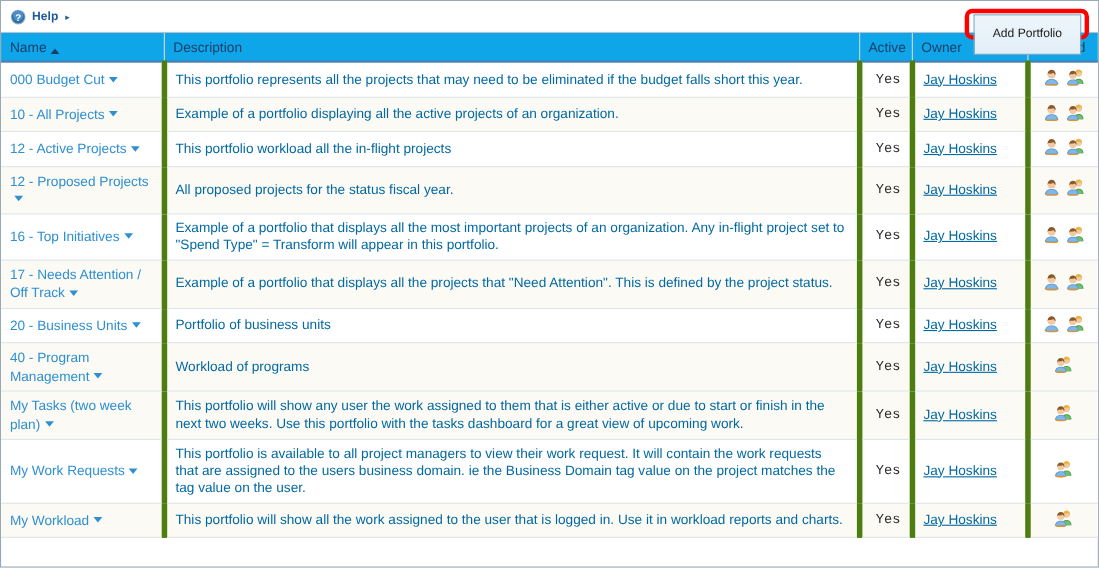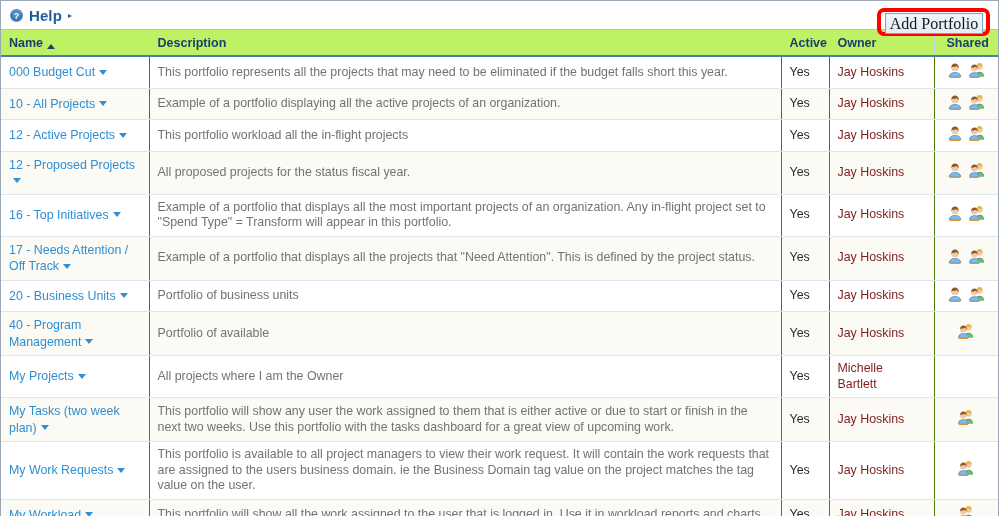--- a/index.html
+++ b/index.html
@@ -44,21 +44,21 @@
     cursor: pointer;
   }
   .help-icon {
     width: 15px;
     height: 15px;
     display: block;
   }
   .help-label {
     color: #1f5c99;
     font-weight: bold;
-    font-size: 15px;
+    font-size: 11px;
     letter-spacing: 0.1px;
   }
   .help-caret {
     color: #1f5c99;
     font-size: 8px;
     line-height: 1;
     margin-left: 1px;
     margin-top: 1px;
   }
 
@@ -73,27 +73,27 @@
     border-radius: 7px;
     box-sizing: border-box;
     pointer-events: none;
     z-index: 5;
   }
   .add-portfolio-btn {
     position: absolute;
     left: 884px;
     top: 12px;
     width: 98px;
-    height: 21px;
+    height: 37px;
     box-sizing: border-box;
     border: 1px solid #7aa8c4;
     background: linear-gradient(to bottom, #eef6fb 0%, #e2eef7 100%);
     color: #1a1a1a;
-    font-size: 16px;
-    font-family: Liberation Serif, serif;
+    font-size: 11px;
+    font-family: Liberation Sans, sans-serif;
     line-height: 17px;
     text-align: center;
     cursor: pointer;
     padding: 0;
     z-index: 6;
     white-space: nowrap;
   }
 
   
   table.grid {
@@ -106,23 +106,23 @@
   table.grid col.c-desc      { width: 632px; }
   table.grid col.c-active    { width: 48px;  }
   table.grid col.c-owner     { width: 105px; }
   table.grid col.c-shared    { width: 64px;  }
 
   table.grid thead th {
     height: 26px;
     box-sizing: border-box;
     border-bottom: 2px solid #4a7fb5;
     border-right: 1px solid #c8d2db;
-    background: #bef264;
+    background: #0ea5e9;
     color: #1b3f6b;
-    font-weight: bold;
+    font-weight: normal;
     font-size: 12.5px;
     text-align: left;
     padding: 0 0 0 8px;
     vertical-align: middle;
     white-space: nowrap;
     cursor: pointer;
   }
   table.grid thead th.last { border-right: none; }
   table.grid thead th.ctr  { text-align: left; padding-left: 12px; }
 
@@ -132,41 +132,41 @@
     border-left: 4px solid transparent;
     border-right: 4px solid transparent;
     border-bottom: 5px solid #1b3f6b;
     margin-left: 4px;
     margin-bottom: 1px;
     vertical-align: bottom;
   }
 
   table.grid tbody td {
     border-bottom: 1px solid #dfe5ea;
-    border-right: 1px solid #4d7c0f;
+    border-right: 5px solid #4d7c0f;
     padding: 5px 8px;
     vertical-align: middle;
     font-size: 12.4px;
     color: #2c2c2c;
     line-height: 15.5px;
   }
   table.grid tbody td.last { border-right: none; }
   table.grid tbody tr.alt td { background: #fbfaf5; }
-  table.grid tbody tr td.c-desc-cell { color: #737373; margin-left: 14px; }
-
-  td.c-active-cell { text-align: left; padding-left: 8px; color: #2c2c2c; }
+  table.grid tbody tr td.c-desc-cell { color: #0369a1; margin-left: 14px; }
+
+  td.c-active-cell { text-align: right; padding-left: 8px; color: #2c2c2c; font-family: Liberation Mono, monospace; }
   td.c-shared-cell { text-align: center; padding-left: 0; padding-right: 0; }
 
   .name-link, .owner-link {
     color: #2e8fd1;
     text-decoration: none;
     cursor: pointer;
   }
   .name-link { line-height: 16px; }
-  .owner-link { color: #7f1d1d; }
+  .owner-link { color: #0369a1; text-decoration: underline; }
 
   .name-caret {
     display: inline-block;
     width: 0; height: 0;
     border-left: 4.5px solid transparent;
     border-right: 4.5px solid transparent;
     border-top: 5px solid #2e8fd1;
     margin-left: 4px;
     vertical-align: middle;
     margin-bottom: 1px;
@@ -429,45 +429,38 @@
                   <path d="M1.2 14.6c0-2.9 2.3-4.3 5.2-4.3s5.2 1.4 5.2 4.3z" fill="#5b9bd5"></path>
                   <path d="M2.1 14.6c0-2.4 1.9-3.6 4.3-3.6s4.3 1.2 4.3 3.6z" fill="#7fb8e8"></path>
                   <circle cx="6.4" cy="6.3" r="3.3" fill="#f2c9a0"></circle>
                   <path d="M3.1 5.9c0-2.2 1.5-3.5 3.3-3.5s3.3 1.3 3.3 3.5c0 .4-.2.7-.4.5-.5-.4-.9-1.4-1.3-1.6-.8.7-2.7.9-4.1.7-.3.6-.4 1.1-.4 1.1z" fill="#8a5a2b"></path>
                 </svg>
               </span>
             </span></td>
         </tr>
         <tr class="alt">
           <td><a class="name-link">40 - Program Management</a><span class="name-caret"></span></td>
-          <td class="c-desc-cell">Portfolio of available</td>
-          <td class="c-active-cell">Yes</td>
-          <td><a class="owner-link">Jay Hoskins</a></td>
-          <td class="c-shared-cell last"><span class="shared-icons">
-              <span>
-                <svg width="18" height="16" viewBox="0 0 18 16" xmlns="http://www.w3.org/2000/svg">
-                  <circle cx="11.6" cy="4.6" r="3.1" fill="#f2c9a0"></circle>
-                  <path d="M8.6 4.3c0-2 1.3-3.2 3-3.2s3 1.2 3 3.2c0 .4-.2.6-.4.5-.5-.3-.8-1.2-1.2-1.5-.8.7-2.5.8-3.8.7-.3.6-.6.3-.6.3z" fill="#e8b544"></path>
-                  <path d="M7.2 14.4c0-3.2 2-4.7 4.4-4.7s4.4 1.5 4.4 4.7z" fill="#4f9d4f"></path>
-                  <path d="M8.0 14.4c0-2.6 1.6-3.9 3.6-3.9s3.6 1.3 3.6 3.9z" fill="#6fbf6f"></path>
-                  <ellipse cx="6.4" cy="14.4" rx="5.2" ry="2.2" fill="#e0922e"></ellipse>
-                  <path d="M1.2 14.6c0-2.9 2.3-4.3 5.2-4.3s5.2 1.4 5.2 4.3z" fill="#5b9bd5"></path>
-                  <path d="M2.1 14.6c0-2.4 1.9-3.6 4.3-3.6s4.3 1.2 4.3 3.6z" fill="#7fb8e8"></path>
-                  <circle cx="6.4" cy="6.3" r="3.3" fill="#f2c9a0"></circle>
-                  <path d="M3.1 5.9c0-2.2 1.5-3.5 3.3-3.5s3.3 1.3 3.3 3.5c0 .4-.2.7-.4.5-.5-.4-.9-1.4-1.3-1.6-.8.7-2.7.9-4.1.7-.3.6-.4 1.1-.4 1.1z" fill="#8a5a2b"></path>
-                </svg>
-              </span>
-            </span></td>
-        </tr>
-        <tr>
-          <td><a class="name-link">My Projects</a><span class="name-caret"></span></td>
-          <td class="c-desc-cell">All projects where I am the Owner</td>
-          <td class="c-active-cell">Yes</td>
-          <td><a class="owner-link">Michelle Bartlett</a></td>
-          <td class="c-shared-cell last"><span class="shared-icons"></span></td>
+          <td class="c-desc-cell">Workload of programs</td>
+          <td class="c-active-cell">Yes</td>
+          <td><a class="owner-link">Jay Hoskins</a></td>
+          <td class="c-shared-cell last"><span class="shared-icons">
+              <span>
+                <svg width="18" height="16" viewBox="0 0 18 16" xmlns="http://www.w3.org/2000/svg">
+                  <circle cx="11.6" cy="4.6" r="3.1" fill="#f2c9a0"></circle>
+                  <path d="M8.6 4.3c0-2 1.3-3.2 3-3.2s3 1.2 3 3.2c0 .4-.2.6-.4.5-.5-.3-.8-1.2-1.2-1.5-.8.7-2.5.8-3.8.7-.3.6-.6.3-.6.3z" fill="#e8b544"></path>
+                  <path d="M7.2 14.4c0-3.2 2-4.7 4.4-4.7s4.4 1.5 4.4 4.7z" fill="#4f9d4f"></path>
+                  <path d="M8.0 14.4c0-2.6 1.6-3.9 3.6-3.9s3.6 1.3 3.6 3.9z" fill="#6fbf6f"></path>
+                  <ellipse cx="6.4" cy="14.4" rx="5.2" ry="2.2" fill="#e0922e"></ellipse>
+                  <path d="M1.2 14.6c0-2.9 2.3-4.3 5.2-4.3s5.2 1.4 5.2 4.3z" fill="#5b9bd5"></path>
+                  <path d="M2.1 14.6c0-2.4 1.9-3.6 4.3-3.6s4.3 1.2 4.3 3.6z" fill="#7fb8e8"></path>
+                  <circle cx="6.4" cy="6.3" r="3.3" fill="#f2c9a0"></circle>
+                  <path d="M3.1 5.9c0-2.2 1.5-3.5 3.3-3.5s3.3 1.3 3.3 3.5c0 .4-.2.7-.4.5-.5-.4-.9-1.4-1.3-1.6-.8.7-2.7.9-4.1.7-.3.6-.4 1.1-.4 1.1z" fill="#8a5a2b"></path>
+                </svg>
+              </span>
+            </span></td>
         </tr>
         <tr class="alt">
           <td><a class="name-link">My Tasks (two week plan)</a><span class="name-caret"></span></td>
           <td class="c-desc-cell">This portfolio will show any user the work assigned to them that is either active or due to start or finish in the next two weeks. Use this portfolio with the tasks dashboard for a great view of upcoming work.</td>
           <td class="c-active-cell">Yes</td>
           <td><a class="owner-link">Jay Hoskins</a></td>
           <td class="c-shared-cell last"><span class="shared-icons">
               <span>
                 <svg width="18" height="16" viewBox="0 0 18 16" xmlns="http://www.w3.org/2000/svg">
                   <circle cx="11.6" cy="4.6" r="3.1" fill="#f2c9a0"></circle>

